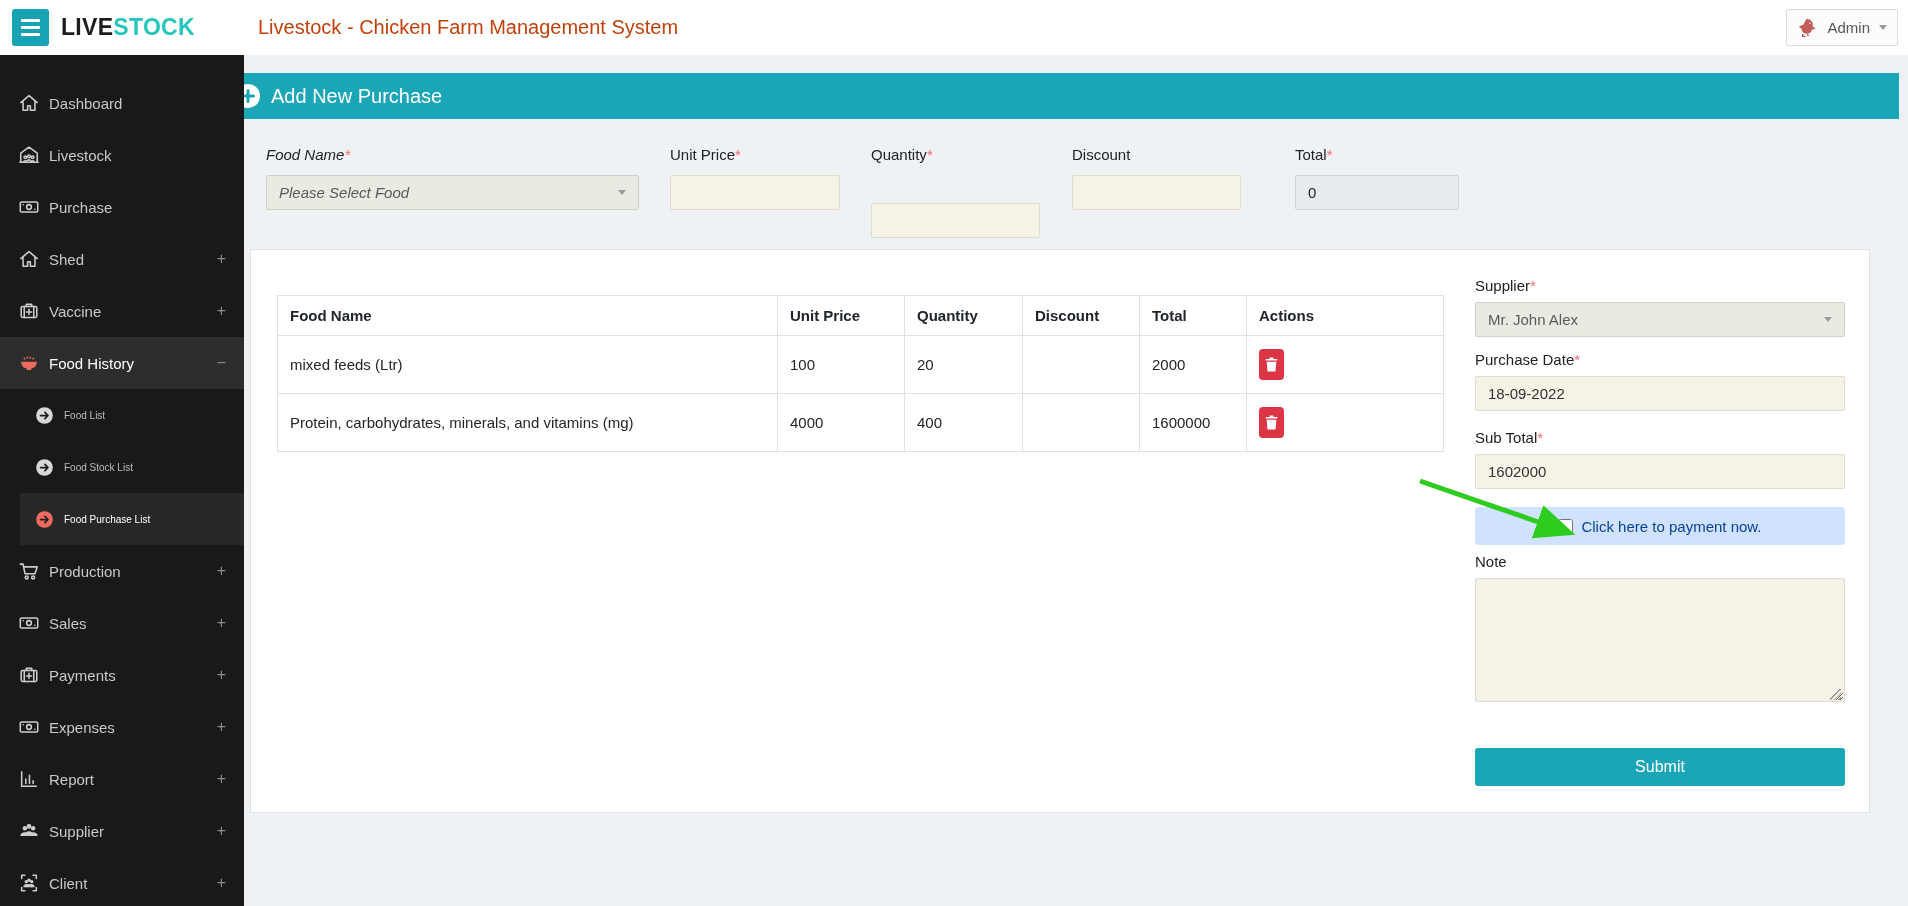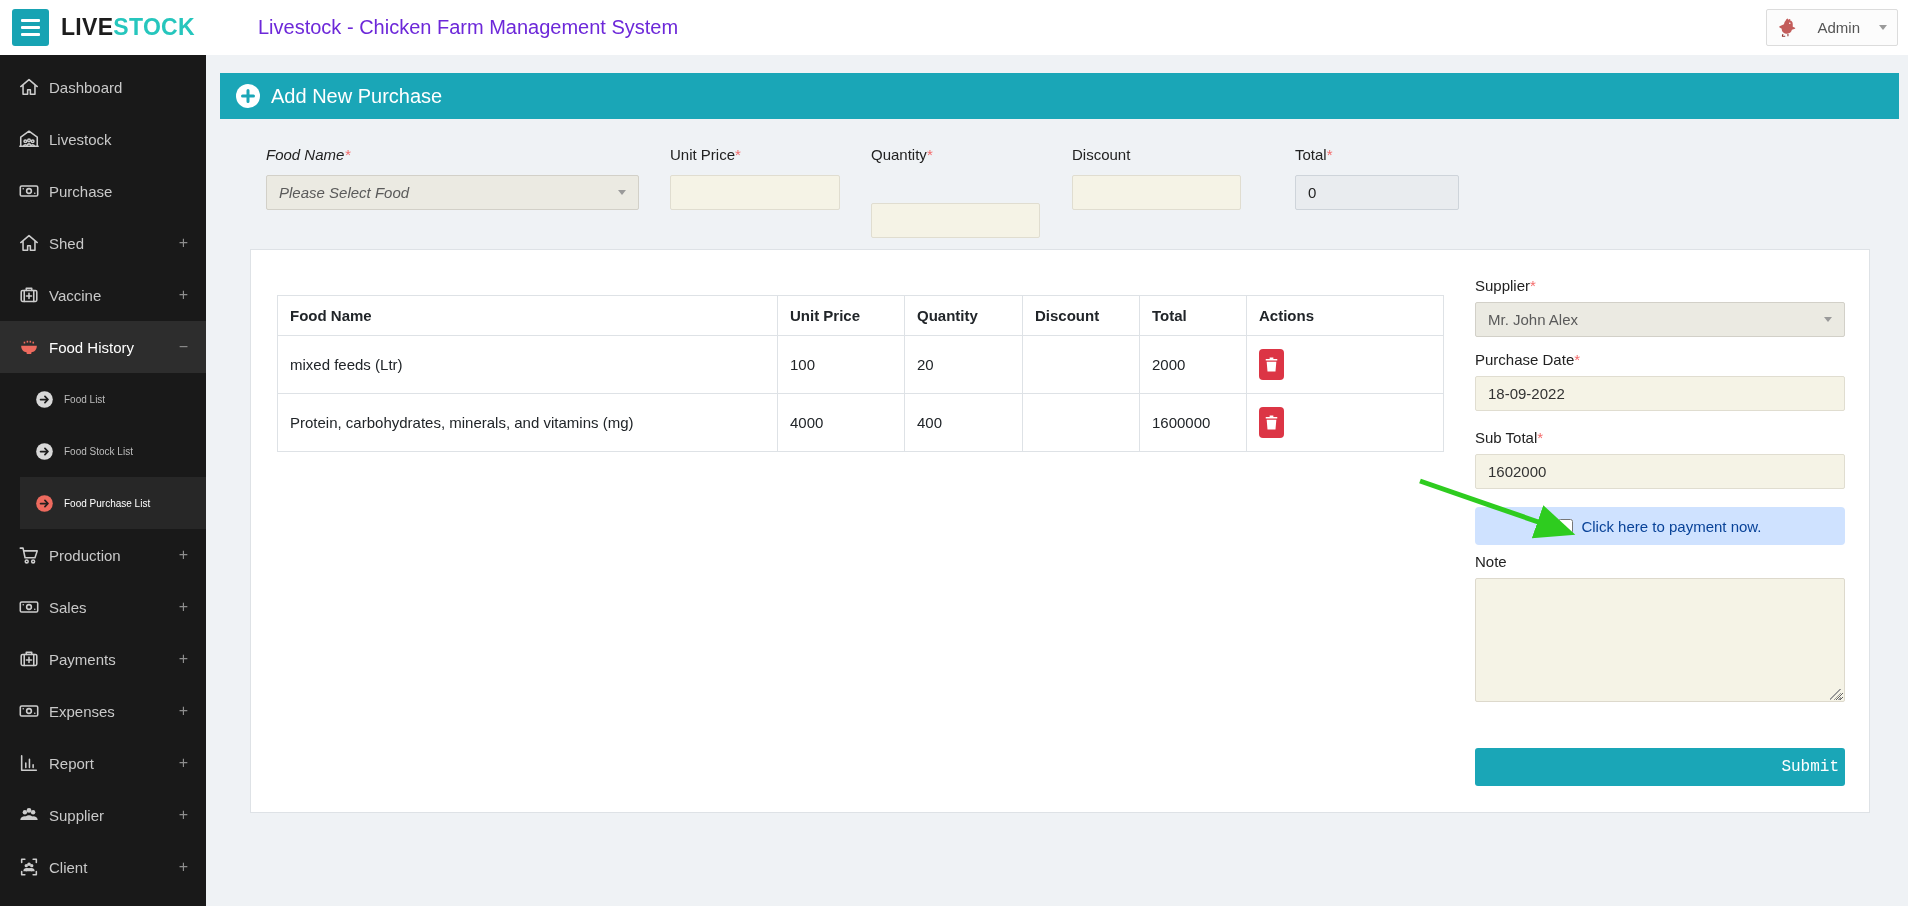--- a/index.html
+++ b/index.html
@@ -9,28 +9,28 @@
     font-family:"Liberation Sans","DejaVu Sans",sans-serif; background:#ffffff;
   }
   
   .topbar { height:55px; background:#fff; display:flex; align-items:center; position:relative; z-index:3; }
   .brand { width:206px; flex:0 0 206px; display:flex; align-items:center; gap:12px; padding-left:12px; }
   .hamburger { width:37px; height:37px; background:#17a3b3; border:none; border-radius:3px;
     display:flex; flex-direction:column; align-items:center; justify-content:center; gap:4px; cursor:pointer; }
   .hamburger i { display:block; width:19px; height:3px; background:#fff; border-radius:1px; }
   .logo { font-size:23px; font-weight:700; color:#1d1d1d; letter-spacing:.3px; white-space:nowrap; }
   .logo .teal { color:#26c6bd; }
-  .page-title { font-size:20px; color:#6d28d9; margin-left:52px; }
+  .page-title { font-size:20px; color:#c2410c; margin-left:52px; }
   .admin-box { margin-left:auto; margin-right:10px; border:1px solid #dcdcdc; background:#fcfcfc;
-    border-radius:2px; height:37px; display:flex; align-items:center; gap:19px; padding:0 10px; cursor:pointer; }
+    border-radius:2px; height:37px; display:flex; align-items:center; gap:9px; padding:0 10px; cursor:pointer; }
   .admin-box .name { font-size:15px; color:#555; }
   .caret-down { width:0; height:0; border-left:4px solid transparent; border-right:4px solid transparent; border-top:5px solid #9a9a9a; }
 
   
-  .sidebar { position:absolute; left:0; top:55px; width:206px; height:851px; background:#191919; padding-top:6px; z-index:2; }
+  .sidebar { position:absolute; left:0; top:55px; width:244px; height:851px; background:#191919; padding-top:22px; z-index:2; }
   .nav-item { height:52px; display:flex; align-items:center; gap:9px; padding:0 18px; cursor:pointer;
     color:#c9c9c9; font-size:15px; }
   .nav-item .nav-icon { width:22px; height:22px; flex:0 0 22px; display:flex; align-items:center; justify-content:center; }
   .nav-item .nav-expand { margin-left:auto; color:#8d8d8d; font-size:16px; }
   .nav-item.active { background:#2d2d2d; color:#fff; }
   .nav-item.sub { padding-left:34px; color:#bdbdbd; font-size:10px; }
   .nav-item.sub .nav-icon { width:21px; height:21px; flex-basis:21px; }
   .nav-item.sub-active { background:#272727; margin-left:20px; padding-left:14px; color:#fff;text-align:right; }
   .icon-stroke { stroke:#cdcdcd; fill:none; stroke-width:1.7; stroke-linecap:round; stroke-linejoin:round; }
 
@@ -76,21 +76,21 @@
   .right-col .select { margin-bottom:14px; }
   .alert-pay { height:38px; background:#cfe2ff; border-radius:4px; display:flex; align-items:center;
     justify-content:center; gap:8px; color:#084298; font-size:15px; cursor:pointer; margin-bottom:8px; }
   .alert-pay input[type=checkbox] { width:15px; height:15px; margin:0; cursor:pointer; }
   .note-wrap { position:relative; margin-bottom:42px; }
   .note-area { width:100%; height:124px; background:#f5f3e6; border:1px solid #ddd9cc; border-radius:2px;
     resize:vertical; padding:8px 12px; font-size:15px; color:#333; font-family:inherit; }
   .resize-corner { position:absolute; right:4px; bottom:6px; width:11px; height:11px; pointer-events:none;
     background:linear-gradient(135deg, transparent 0 45%, #999 45% 52%, transparent 52% 65%, #999 65% 72%, transparent 72% 85%, #999 85% 92%, transparent 92%); }
   .btn-submit { height:38px; width:100%; background:#1aa6b7; color:#fff; border:none; border-radius:3px;
-    font-size:16px; cursor:pointer; font-family:Liberation Mono, monospace;text-align:right; }
+    font-size:16px; cursor:pointer; font-family:Liberation Sans, sans-serif; }
 
   .arrow-overlay { position:absolute; left:1395px; top:455px; width:200px; height:100px; z-index:5; pointer-events:none; }
 </style>
 </head>
 <body>
 
 <header class="topbar">
   <div class="brand">
     <button class="hamburger" aria-label="menu">
       <i></i>

